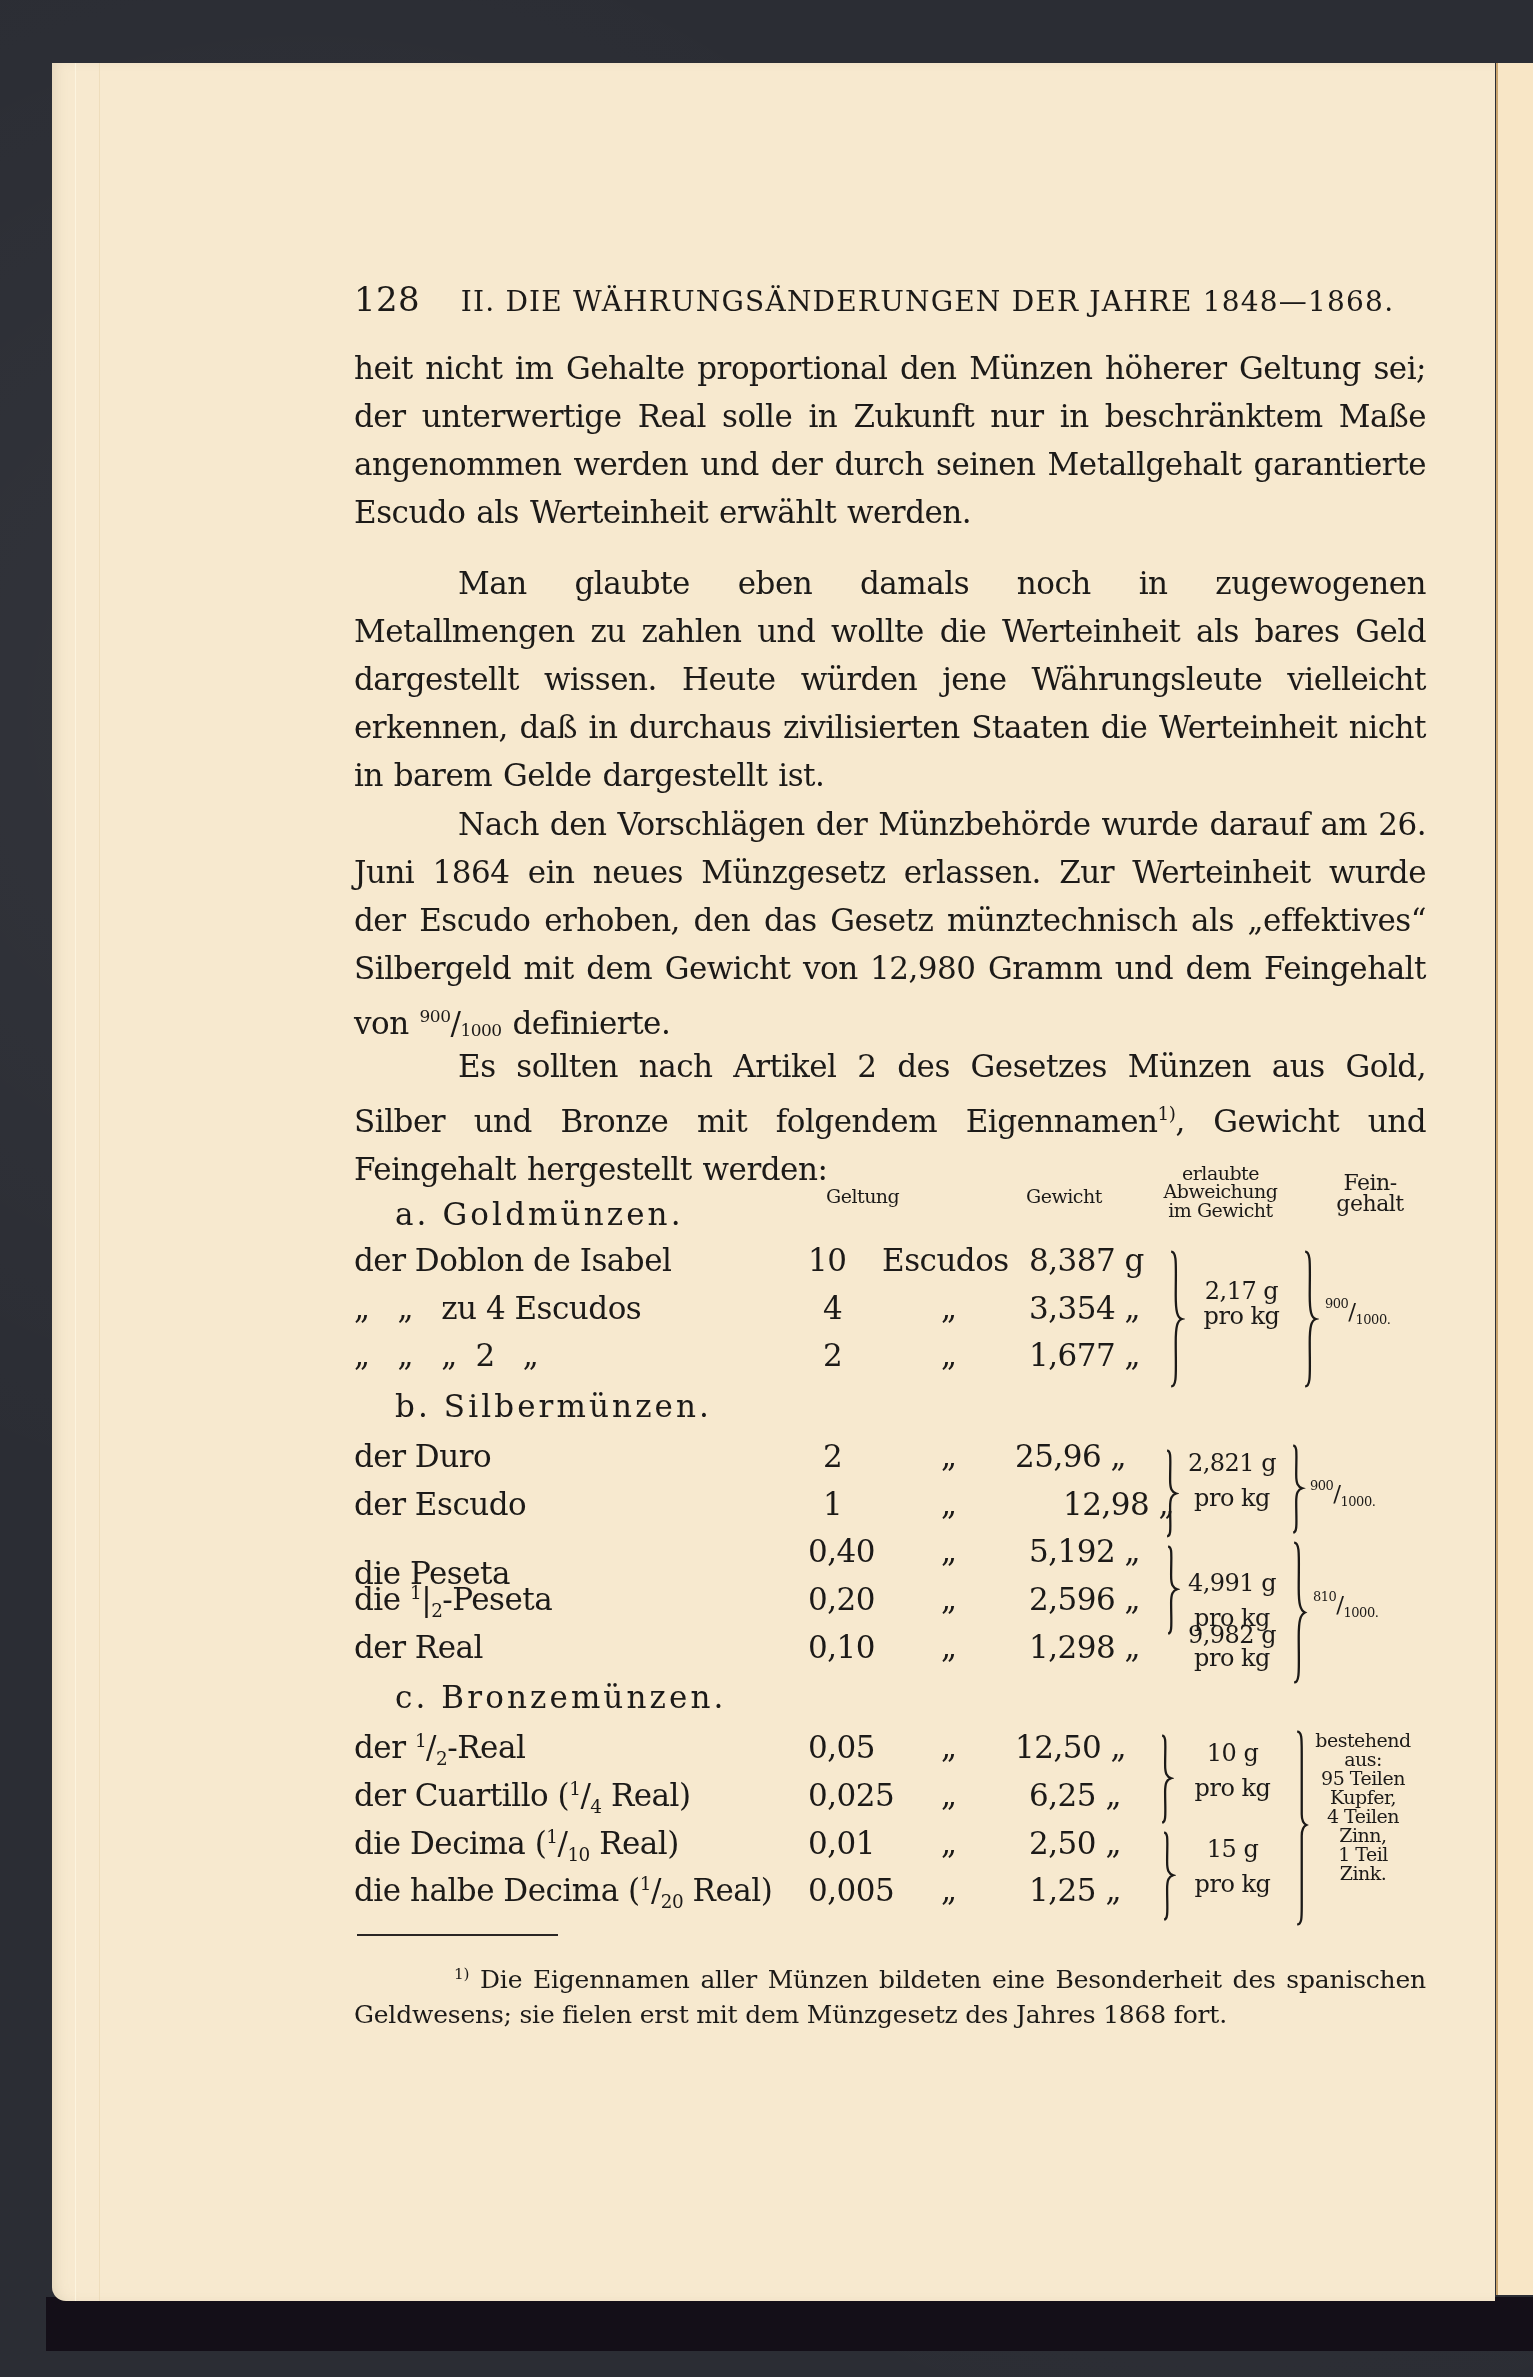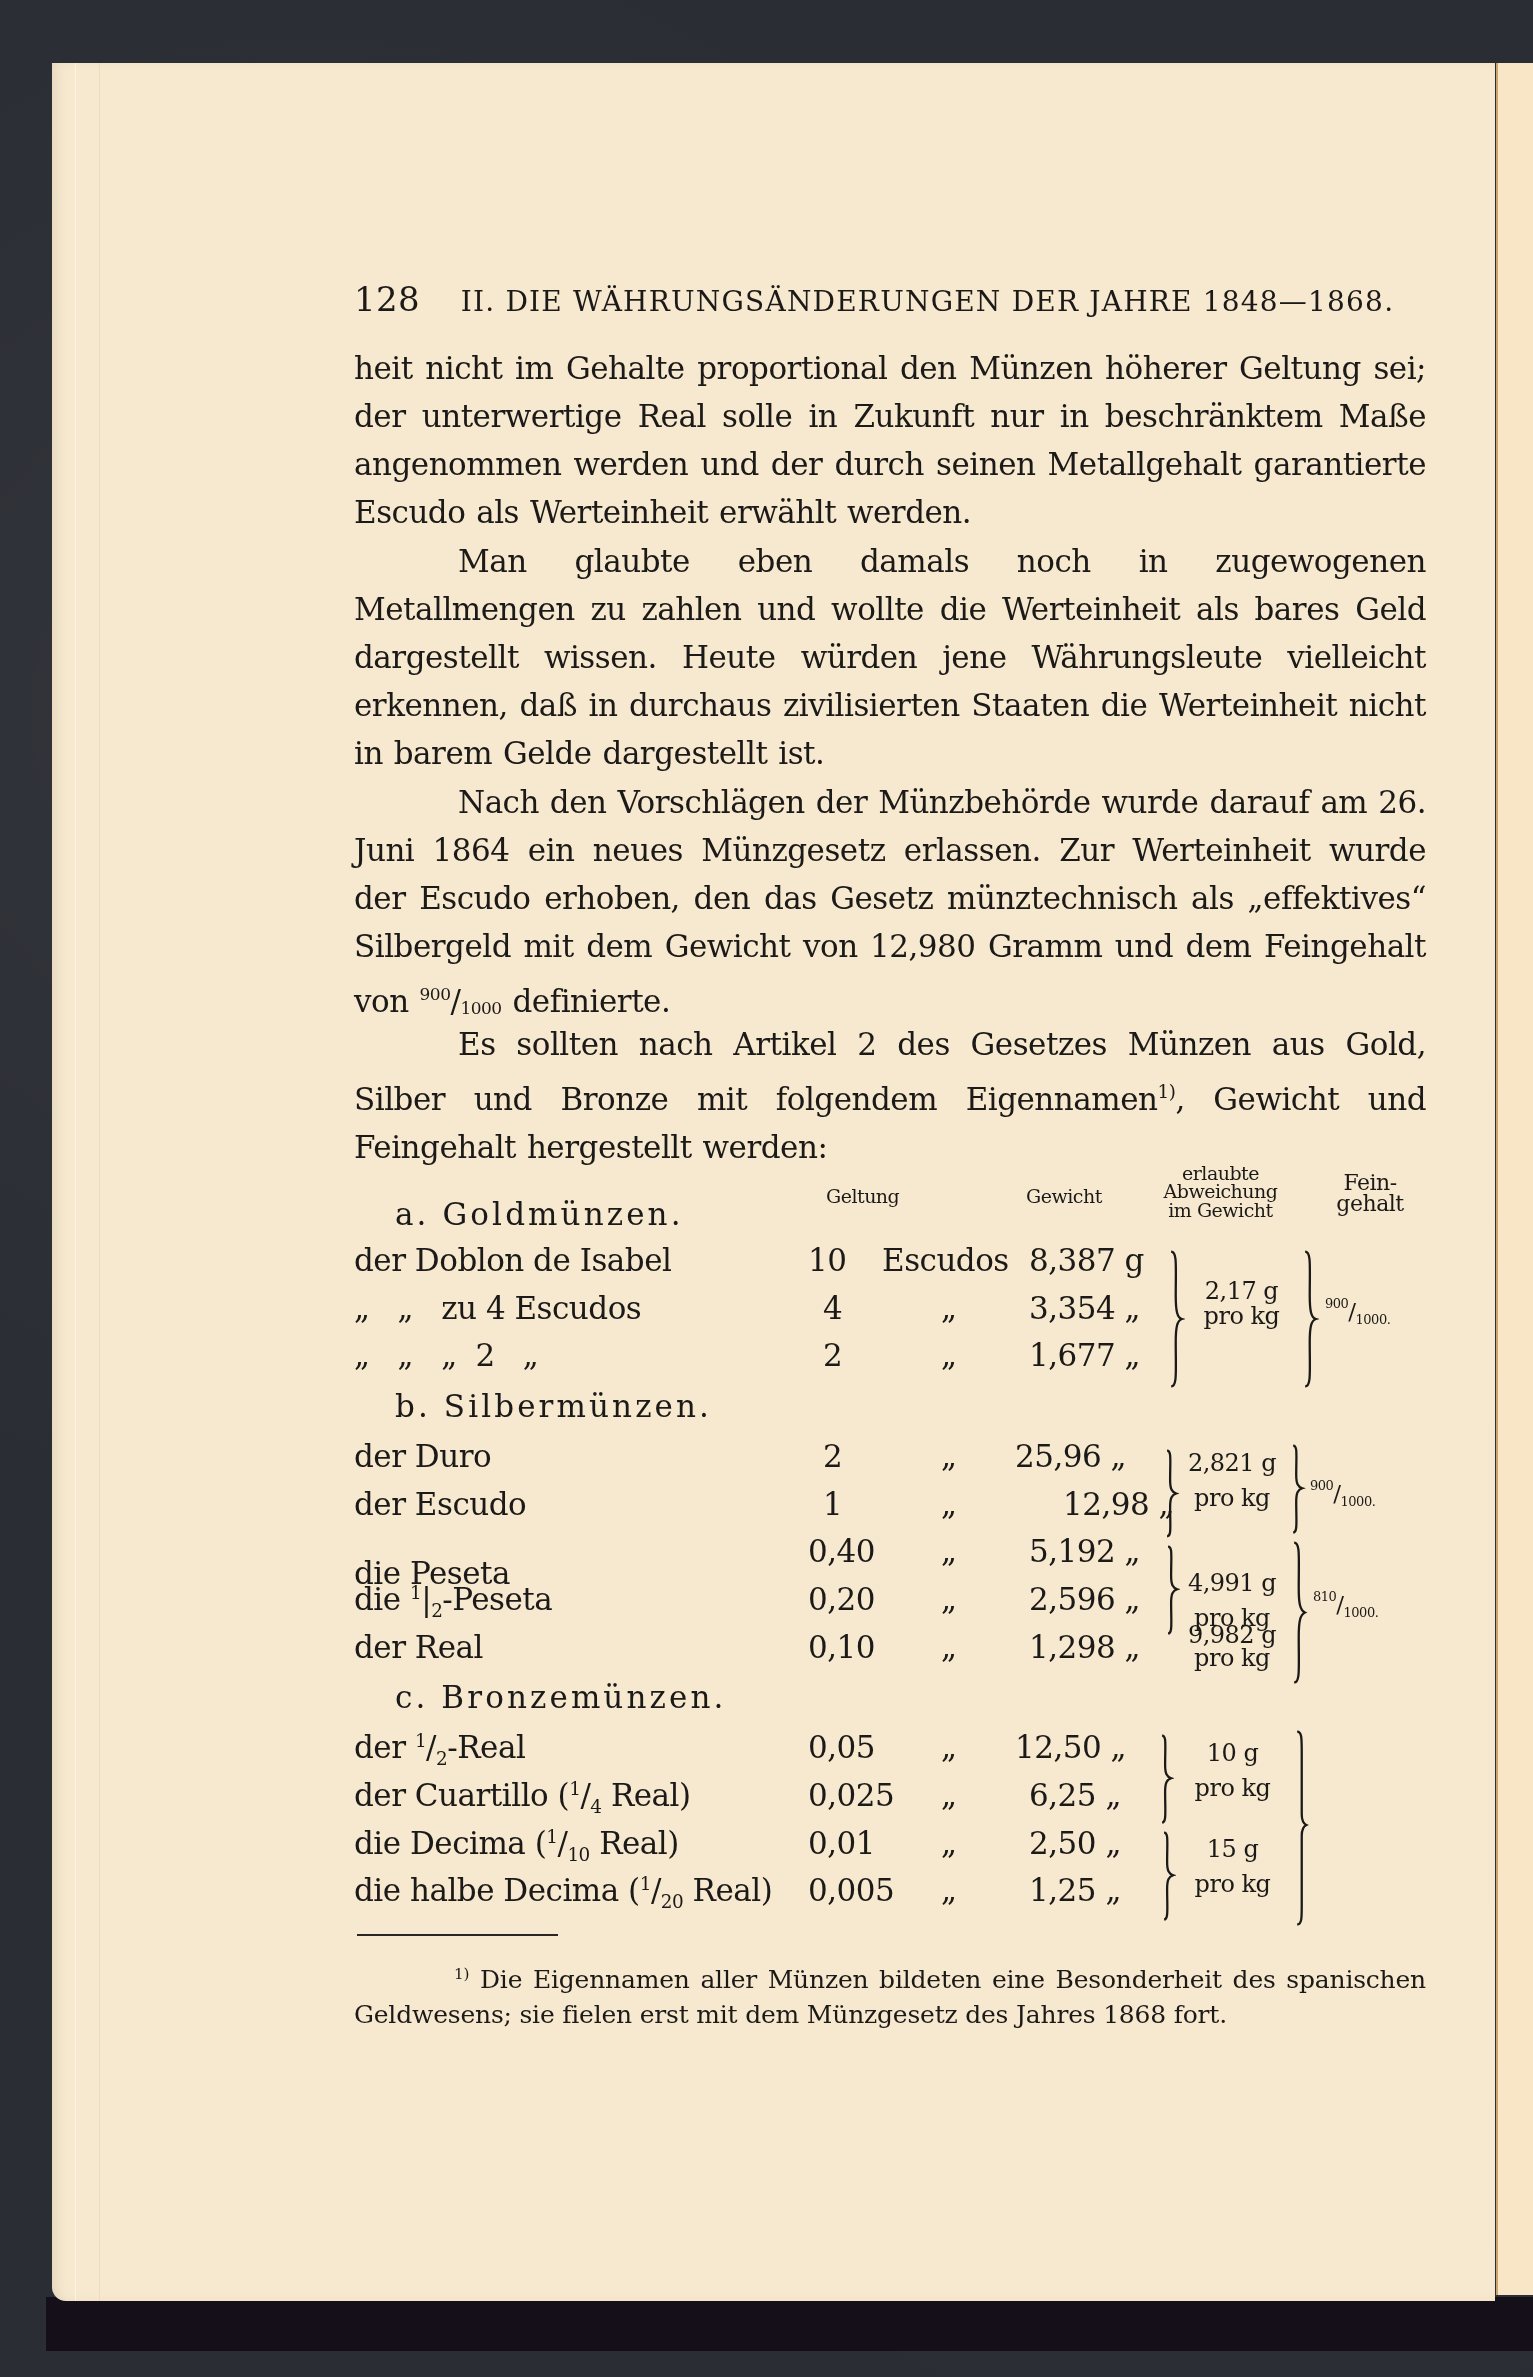--- a/index.html
+++ b/index.html
@@ -40,21 +40,21 @@
     position: absolute; left: 354px; top: 279px; width: 997px;
     font-size: 29px; letter-spacing: 0.4px; white-space: nowrap;
   }
   .running-head .pn { font-size: 34px; margin-right: 31px; }
   .running-head .title { font-size: 28px; letter-spacing: 1.2px; font-variant: small-caps; }
   .para {
     position: absolute; left: 354px; width: 1072px;
     font-size: 31px; line-height: 48px; text-align: justify; text-align-last: left;
     letter-spacing: -0.5px; word-spacing: 1.5px;
   }
-  .indent { text-indent: 104px; }
+  .indent { text-indent: 104px; margin-top: 22px; }
   sup.frac { font-size: 17px; vertical-align: 12.3px; }
   sub.frac { font-size: 17px; vertical-align: -1.5px; }
   .fnref { font-size: 18.4px; vertical-align: 12.3px; }
 
   .tbl { position: absolute; left: 354px; top: 1150px; width: 1089px; height: 813px; font-size: 31px; letter-spacing: -0.5px; }
   .cell { position: absolute; white-space: nowrap; }
   .hdr-small { font-size: 19px; line-height: 18.4px; text-align: center; }
   .section-head { letter-spacing: 3.1px; }
   .brace { position: absolute; }
   .small { font-size: 24px; line-height: 24.5px; text-align: center; }
@@ -246,19 +246,29 @@
   <svg class="brace" style="left:807px; top:681px;" width="15.3" height="90" viewBox="0 0 20 118">
     <path d="M4 2 C10 2 8 14 8 40 C8 52 10 56 16 58 C10 60 8 64 8 76 C8 102 10 116 4 116" stroke="#1c1a18" stroke-width="3" fill="none"></path>
   </svg>
   <div class="cell small" style="left:825px; top:687px; width:107px;">
     <div>15 g</div>
     <div style="margin-top:10.7px;">pro kg</div>
   </div>
   <svg class="brace" style="left:940px; top:580px;" width="17" height="196" viewBox="0 0 22 256">
     <path d="M4 2 C10 2 10 10 10 30 L10 110 C10 118 12 122 16 124 C12 126 10 130 10 138 L10 230 C10 246 10 254 4 254" stroke="#1c1a18" stroke-width="3" fill="none"></path>
   </svg>
+  <div class="cell xsmall" style="left:959px; top:581px; width:100px;">
+    <div>bestehend</div>
+    <div>aus:</div>
+    <div>95 Teilen</div>
+    <div>Kupfer,</div>
+    <div>4 Teilen</div>
+    <div>Zinn,</div>
+    <div>1 Teil</div>
+    <div>Zink.</div>
+  </div>
 </div>
 
 <div class="footnote-rule"></div>
 <div class="footnote">
   <span class="indent2"></span><sup style="font-size:15.3px;">1)</sup> <span>Die Eigennamen aller Münzen bildeten eine Besonderheit des spanischen Geldwesens; sie fielen erst mit dem Münzgesetz des Jahres 1868 fort.</span>
 </div>
 
 
 </body></html>

